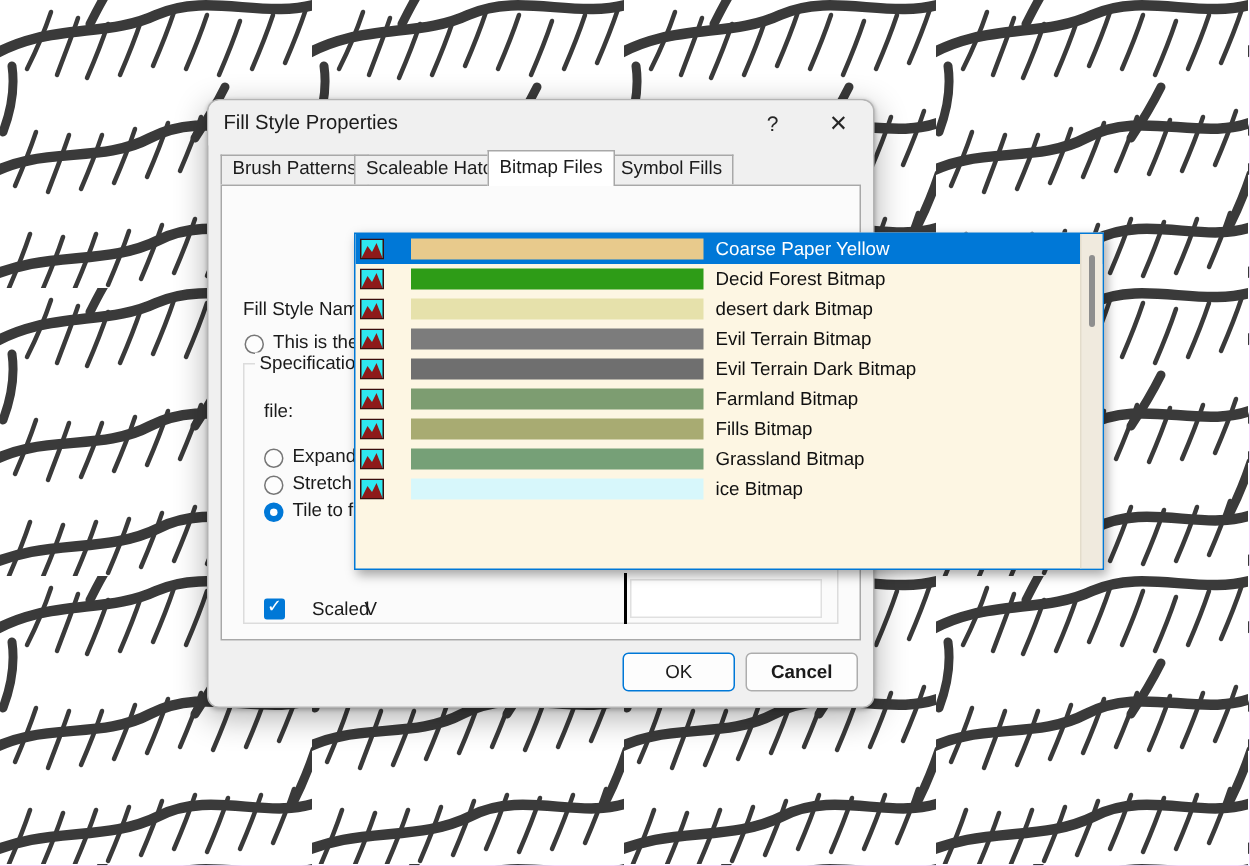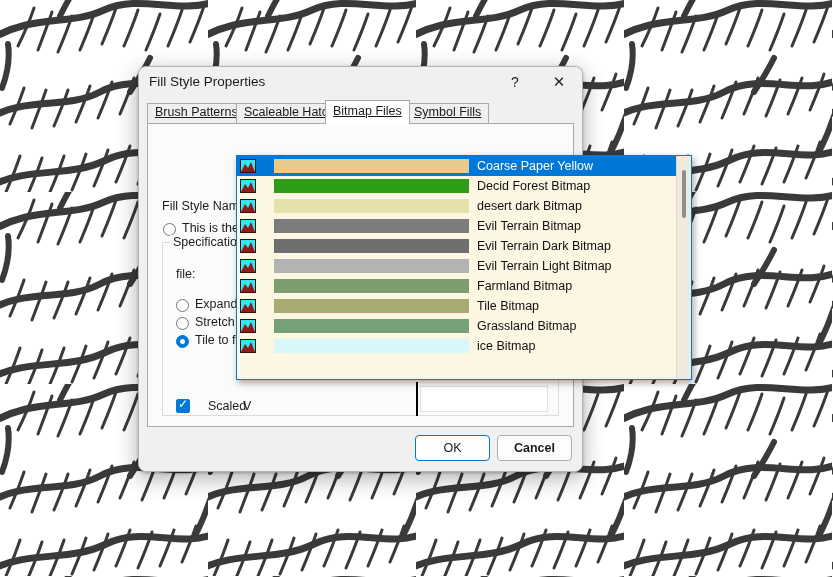--- a/index.html
+++ b/index.html
@@ -55,21 +55,20 @@
   .tab {
     position: absolute; top: 3px; height: 20px;
     background: #efefef;
     border: 1px solid #a8a8a8;
     border-bottom: none;
     font-size: 12.5px;
     padding: 1px 7px 0 7px;
     box-sizing: border-box;
     color: #1b1b1b;
     white-space: nowrap;
-    text-decoration: underline;
   }
   .tab.active {
     top: 0; height: 24px;
     background: #ffffff;
     z-index: 3;
     padding-top: 3px;
   }
   #tab-panel {
     position: absolute; left: 8px; top: 56px; right: 8px; bottom: 44px;
     background: #fbfbfb;
@@ -160,21 +159,21 @@
     display: flex; align-items: center; justify-content: center;
     background: #fdfdfd; border: 1px solid #adadad; box-sizing: border-box;
     color: #1b1b1b;
   }
   #ok-btn { right: 92px; border: 1px solid #0078d7; }
   #cancel-btn { right: 10px; font-weight: bold; }
 
   
   #dropdown {
     position: absolute;
-    left: 236px; top: 155px; width: 456px; height: 225px;
+    left: 236px; top: 155px; width: 500px; height: 225px;
     background: #fdf6e3;
     border: 1px solid #0078d7;
     box-sizing: border-box;
     z-index: 50;
     box-shadow: 2px 3px 7px rgba(0,0,0,0.35);
     overflow: hidden;
   }
   .dd-item {
     position: relative; height: 20px;
     display: flex; align-items: center;
@@ -361,40 +360,31 @@
           </svg>
           <div class="dd-swatch" style="background: rgb(111, 111, 111);"></div>
           <div class="dd-text">Evil Terrain Dark Bitmap</div>
         </div>
         <div class="dd-item">
           <svg class="dd-icon" viewBox="0 0 16 14">
             <rect x="0" y="0" width="16" height="14" fill="#3a0d0d"></rect>
             <rect x="1" y="1" width="14" height="12" fill="#2fe8f0"></rect>
             <path d="M1 13 L5 5 L8 9 L11 3 L15 13 Z" fill="#8e1a1a"></path>
           </svg>
-          <div class="dd-swatch" style="background: rgb(179, 179, 179);"></div>
-          <div class="dd-text">Evil Terrain Light Bitmap</div>
-        </div>
-        <div class="dd-item">
-          <svg class="dd-icon" viewBox="0 0 16 14">
-            <rect x="0" y="0" width="16" height="14" fill="#3a0d0d"></rect>
-            <rect x="1" y="1" width="14" height="12" fill="#2fe8f0"></rect>
-            <path d="M1 13 L5 5 L8 9 L11 3 L15 13 Z" fill="#8e1a1a"></path>
-          </svg>
           <div class="dd-swatch" style="background: rgb(125, 157, 113);"></div>
           <div class="dd-text">Farmland Bitmap</div>
         </div>
         <div class="dd-item">
           <svg class="dd-icon" viewBox="0 0 16 14">
             <rect x="0" y="0" width="16" height="14" fill="#3a0d0d"></rect>
             <rect x="1" y="1" width="14" height="12" fill="#2fe8f0"></rect>
             <path d="M1 13 L5 5 L8 9 L11 3 L15 13 Z" fill="#8e1a1a"></path>
           </svg>
           <div class="dd-swatch" style="background: rgb(168, 171, 114);"></div>
-          <div class="dd-text">Tile Bitmap</div>
+          <div class="dd-text">Fills Bitmap</div>
         </div>
         <div class="dd-item">
           <svg class="dd-icon" viewBox="0 0 16 14">
             <rect x="0" y="0" width="16" height="14" fill="#3a0d0d"></rect>
             <rect x="1" y="1" width="14" height="12" fill="#2fe8f0"></rect>
             <path d="M1 13 L5 5 L8 9 L11 3 L15 13 Z" fill="#8e1a1a"></path>
           </svg>
           <div class="dd-swatch" style="background: rgb(118, 160, 119);"></div>
           <div class="dd-text">Grassland Bitmap</div>
         </div>

